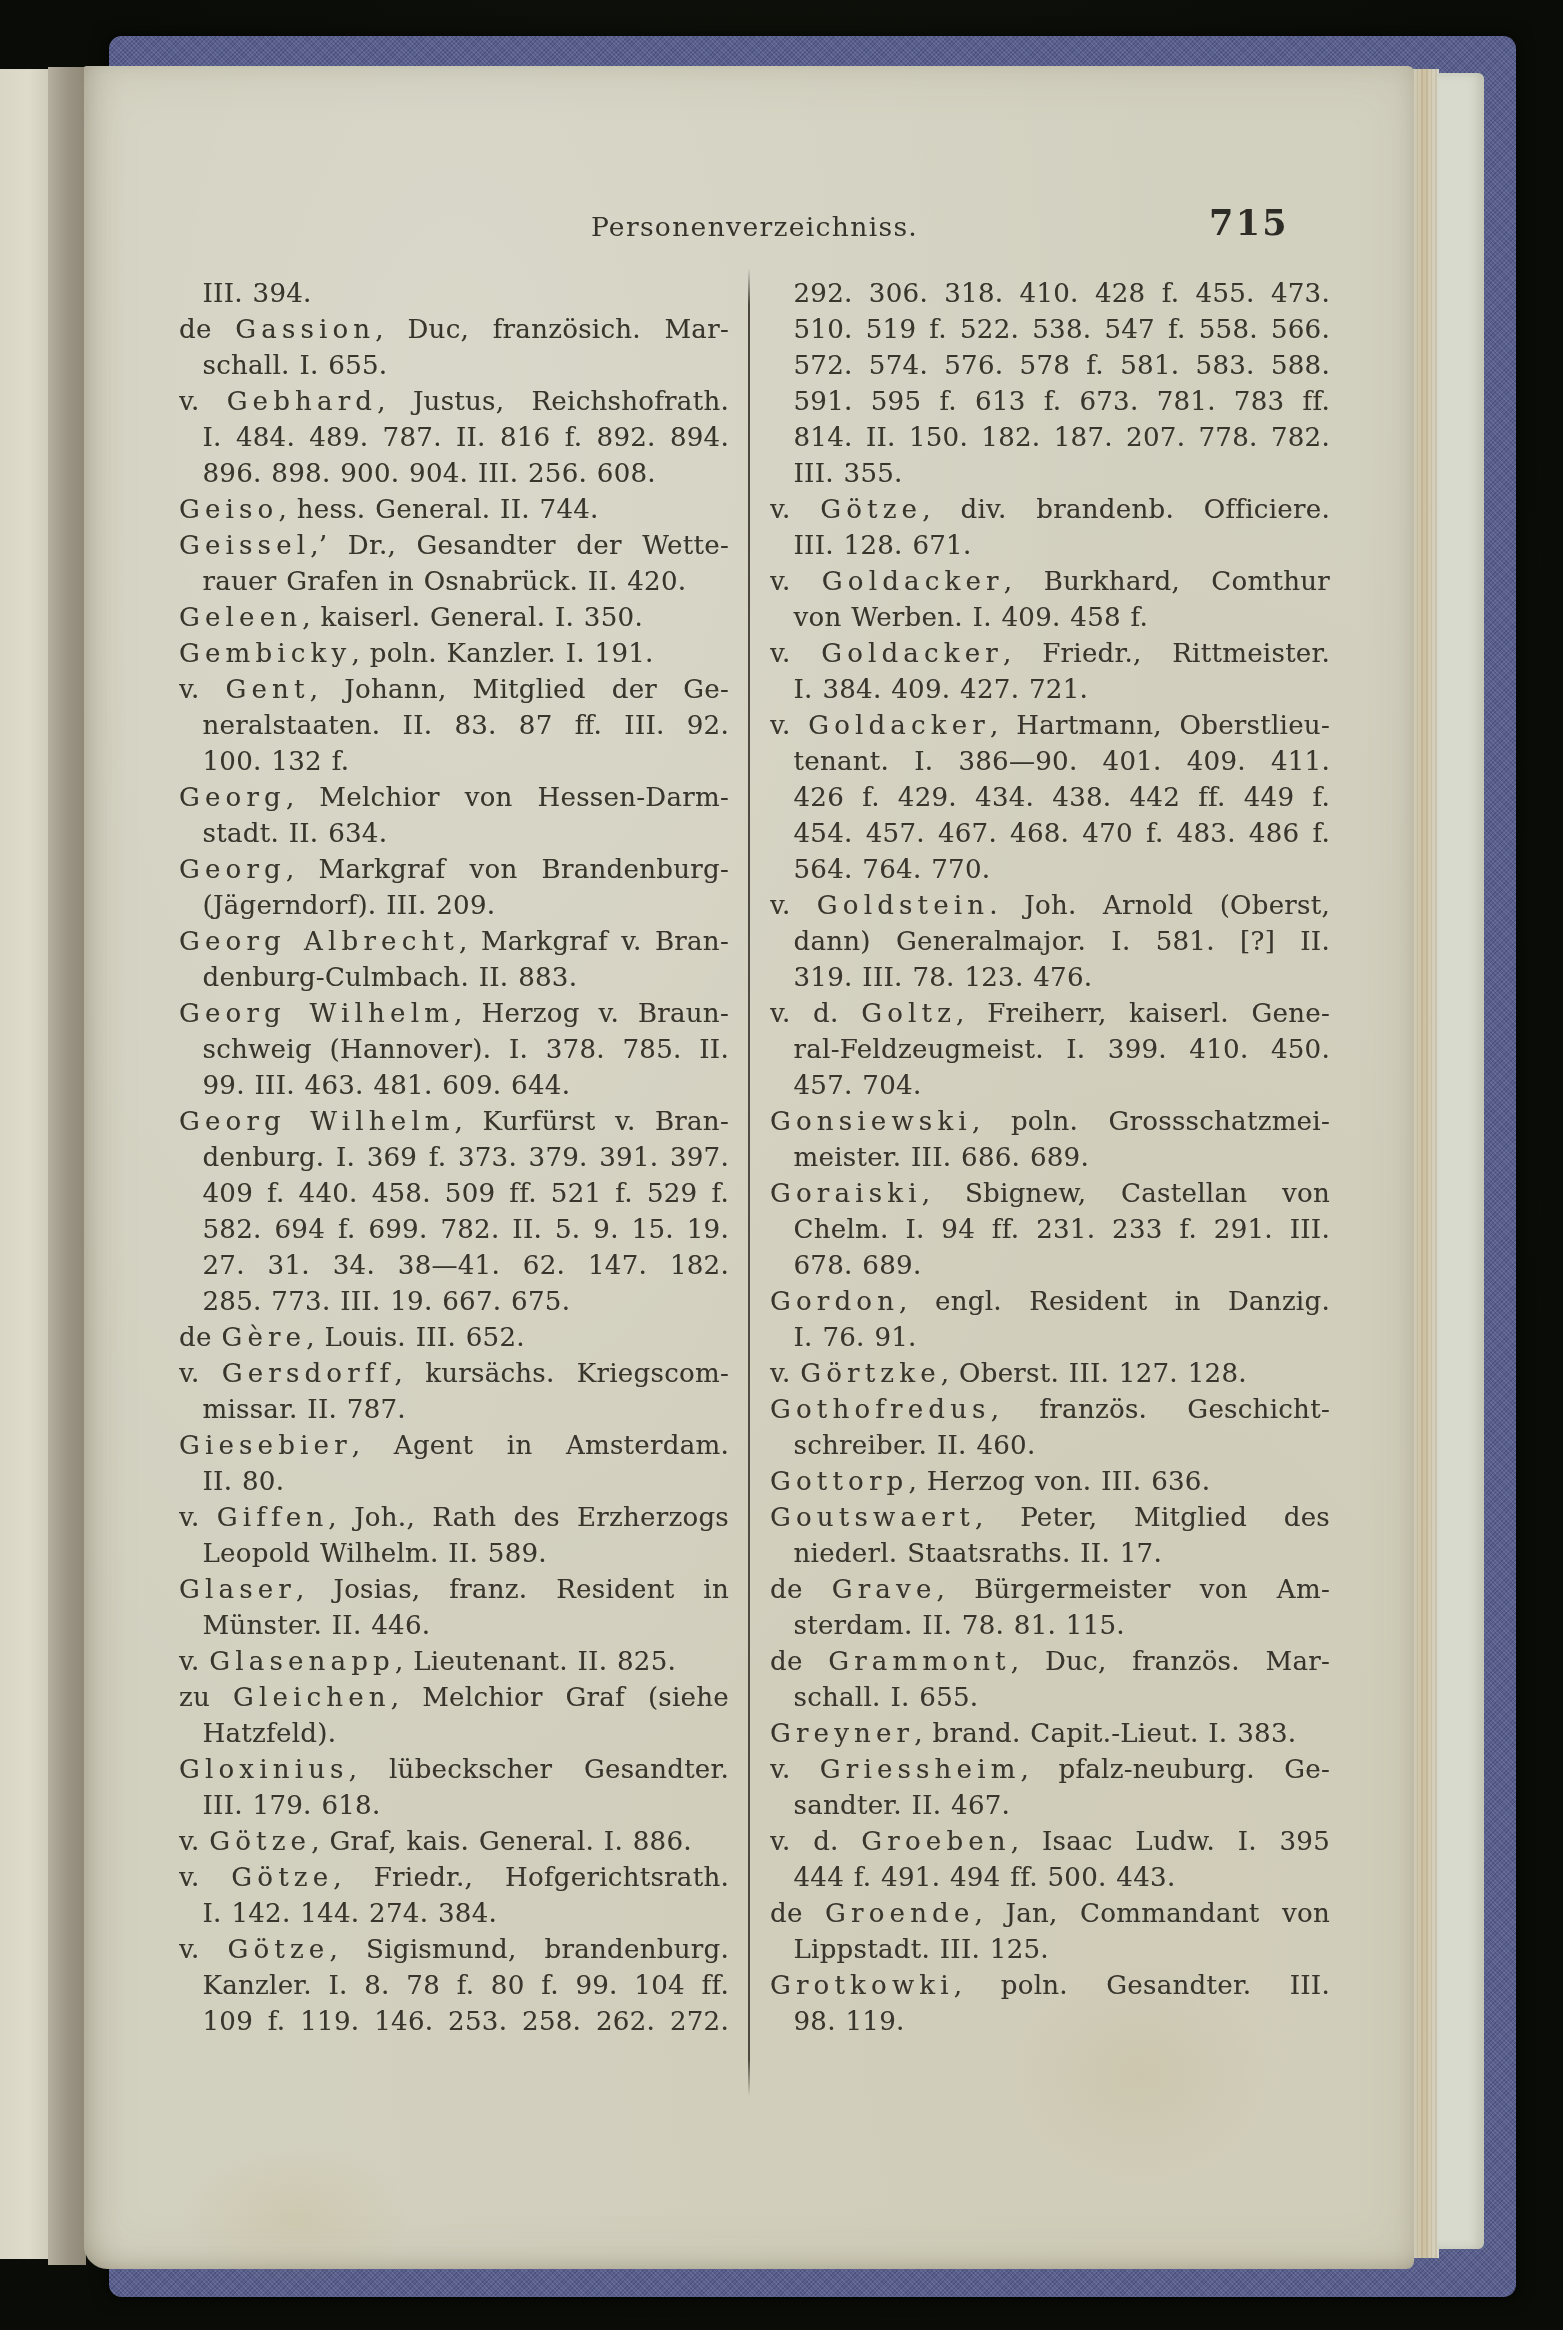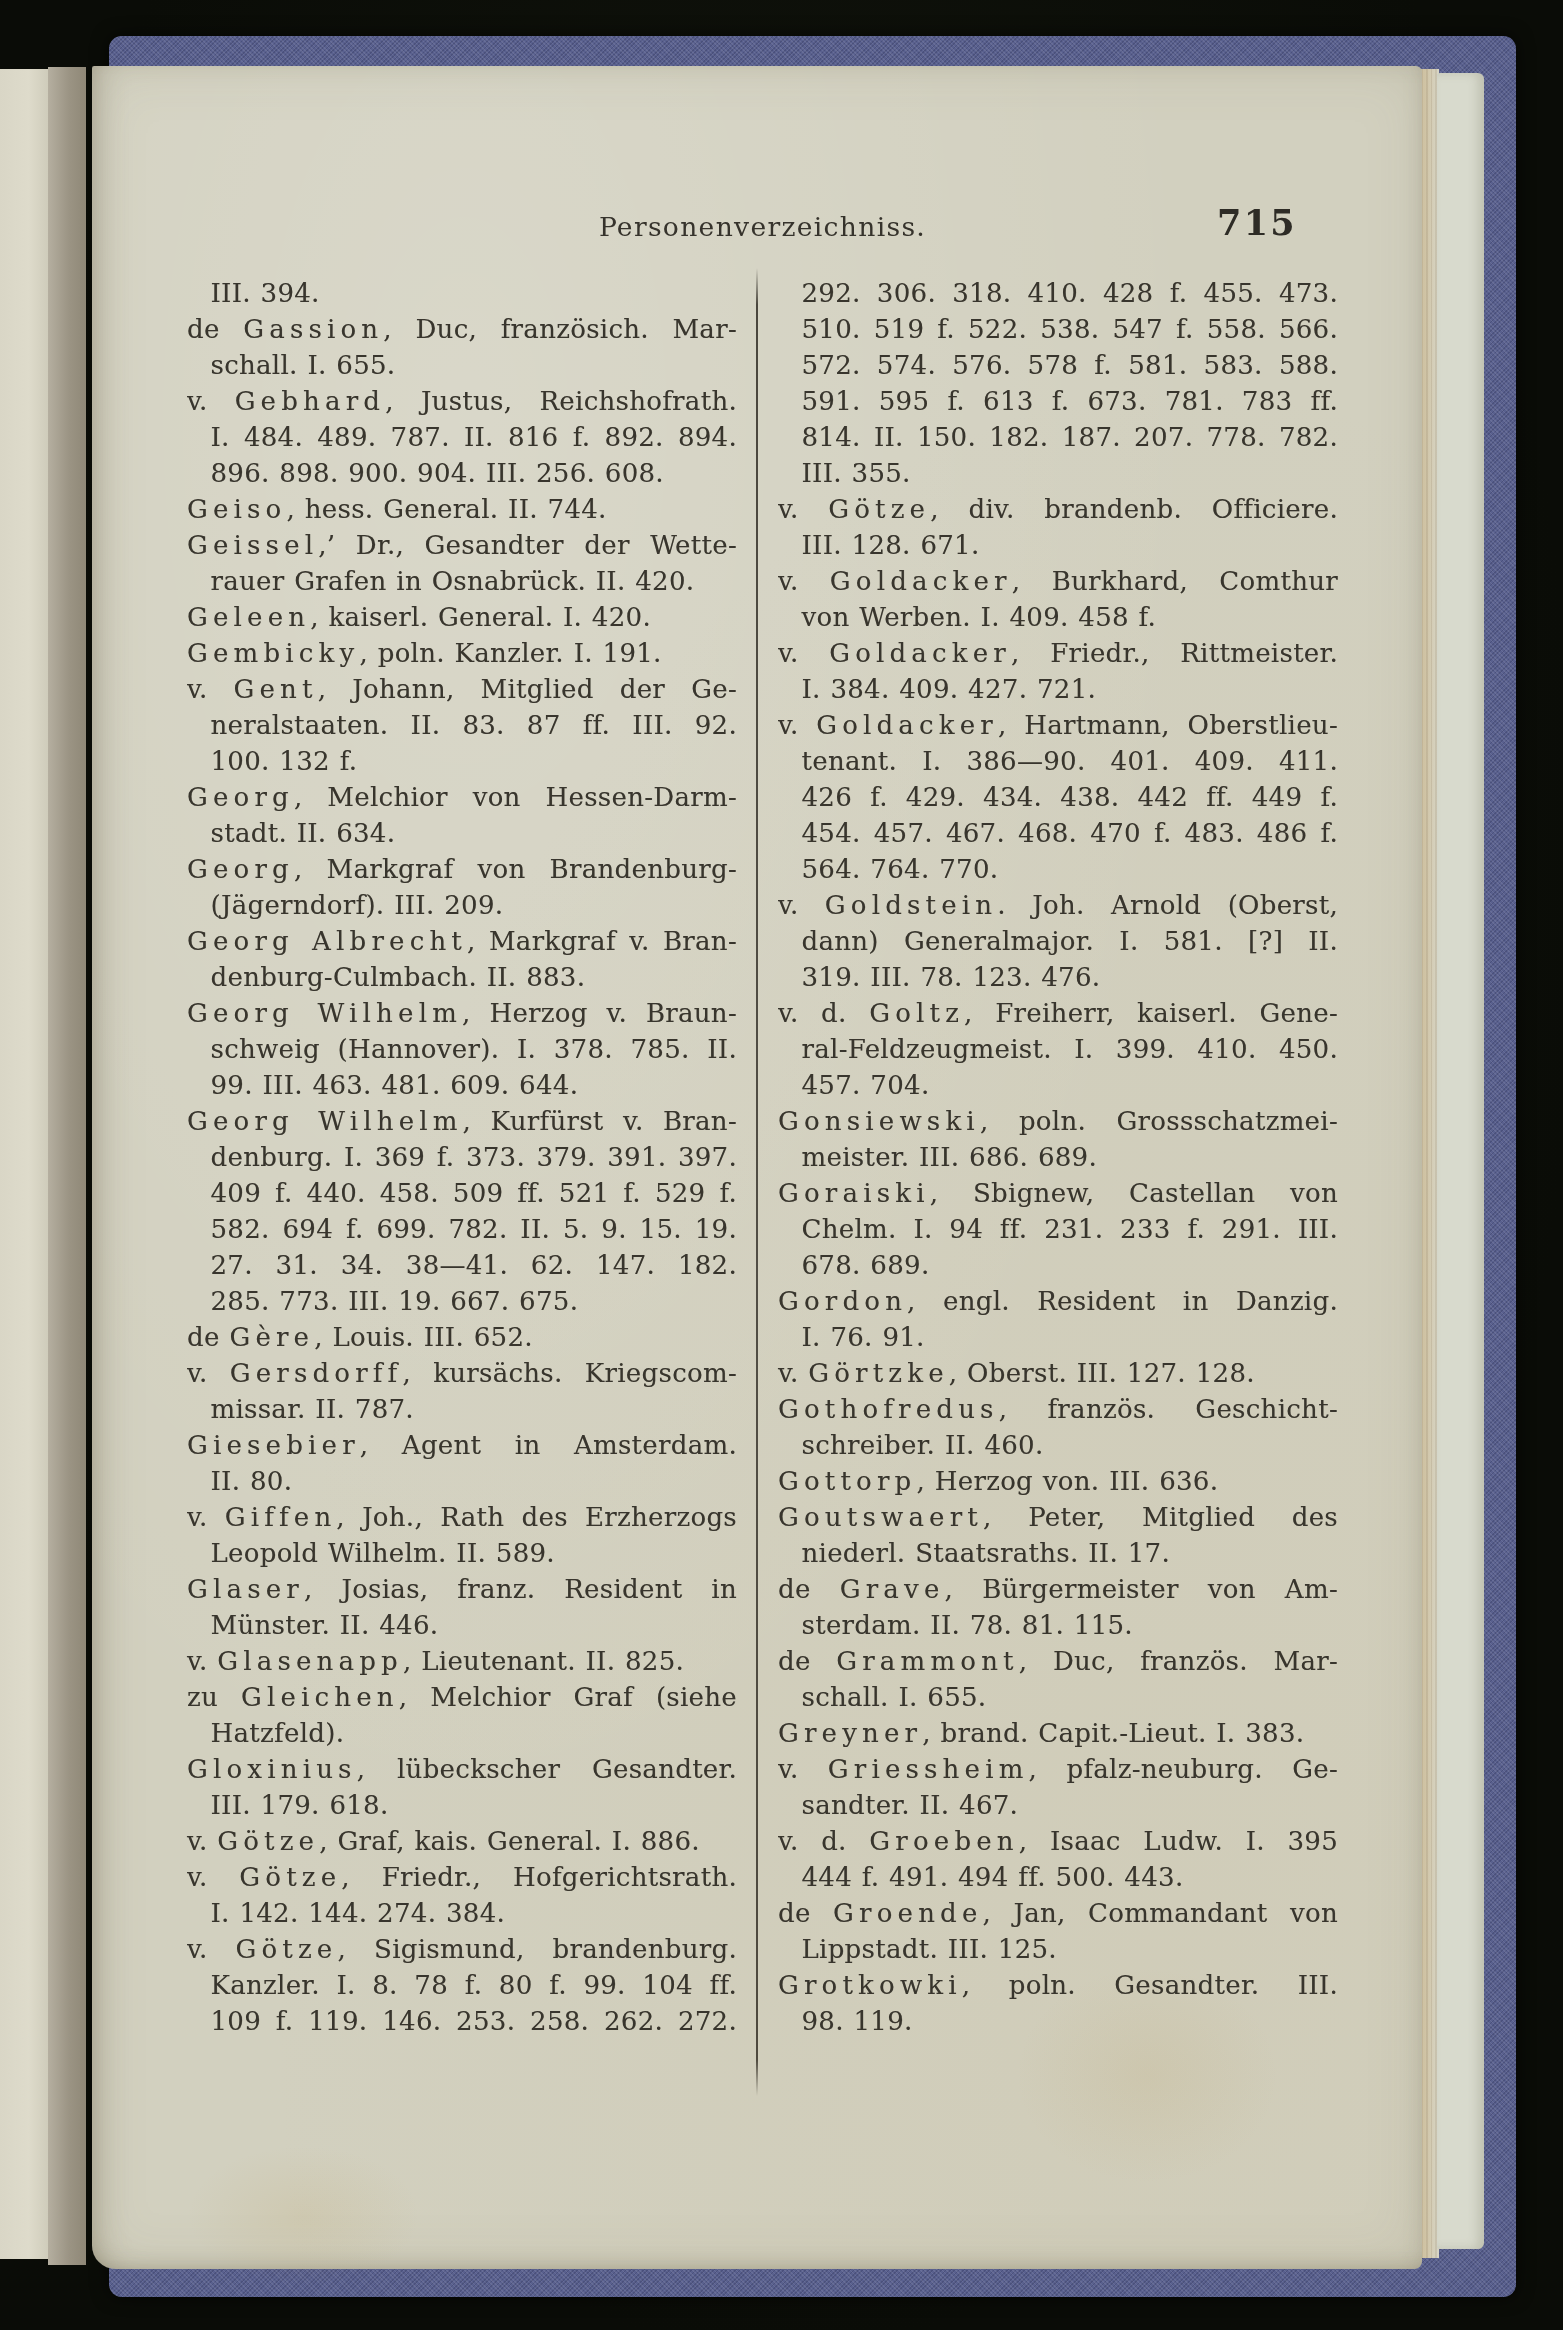--- a/index.html
+++ b/index.html
@@ -20,21 +20,21 @@
     background:linear-gradient(90deg,#b5afa0,#9b9484 55%,#8f8877);}
   .fore-edge{position:absolute;left:1412px;top:69px;width:26.6px;height:2189px;
     background:linear-gradient(90deg,#cfccba,#cfc2a2 45%,#d8d6c7);
     background-blend-mode:multiply;}
   .fore-edge:after{content:"";position:absolute;inset:0;
     background:repeating-linear-gradient(90deg, rgba(120,100,70,.15) 0 1.6px, rgba(0,0,0,0) 1.6px 4.7px);}
   .under-page{position:absolute;left:1437px;top:73px;width:47px;height:2176px;
     background:#d8dacd;border-radius:3.1px 6.3px 6.3px 3.1px;
     box-shadow:inset -6.3px 0 9.4px rgba(140,140,120,.3);}
 
-  .page{position:absolute;left:92px;top:66px;width:1330px;height:2203px;
+  .page{position:absolute;left:84px;top:66px;width:1330px;height:2203px;
     background-color:#d2d0bf;
     background-image:
       radial-gradient(ellipse at 28% 16%, rgba(255,255,255,.16), rgba(255,255,255,0) 55%),
       radial-gradient(ellipse at 82% 86%, rgba(190,172,130,.10), rgba(0,0,0,0) 60%);
     border-radius:2.3px 6.3px 7.8px 23.5px;
     box-shadow:inset 0 0 55px rgba(130,120,95,.18),
                inset 20.3px 0 36px -23.5px rgba(95,85,62,.45),
                inset -11px 0 23.5px -17px rgba(120,110,85,.3),
                inset 0 -12.5px 23.5px -15.6px rgba(110,100,75,.35);}
 
@@ -87,21 +87,21 @@
     <div class="col col-left" id="col-left">
         <div class="line c"><span class="rest">III. 394.</span></div>
         <div class="line j"><span class="pfx">de </span><span class="name">Gassion</span><span class="rest">, Duc, französich. Mar-</span></div>
         <div class="line c"><span class="rest">schall. I. 655.</span></div>
         <div class="line j"><span class="pfx">v. </span><span class="name">Gebhard</span><span class="rest">, Justus, Reichshofrath.</span></div>
         <div class="line j c"><span class="rest">I. 484. 489. 787. II. 816 f. 892. 894.</span></div>
         <div class="line c"><span class="rest">896. 898. 900. 904. III. 256. 608.</span></div>
         <div class="line"><span class="name">Geiso</span><span class="rest">, hess. General. II. 744.</span></div>
         <div class="line j"><span class="name">Geissel</span><span class="rest">,’ Dr., Gesandter der Wette-</span></div>
         <div class="line c"><span class="rest">rauer Grafen in Osnabrück. II. 420.</span></div>
-        <div class="line"><span class="name">Geleen</span><span class="rest">, kaiserl. General. I. 420.</span></div>
+        <div class="line"><span class="name">Geleen</span><span class="rest">, kaiserl. General. I. 350.</span></div>
         <div class="line"><span class="name">Gembicky</span><span class="rest">, poln. Kanzler. I. 191.</span></div>
         <div class="line j"><span class="pfx">v. </span><span class="name">Gent</span><span class="rest">, Johann, Mitglied der Ge-</span></div>
         <div class="line j c"><span class="rest">neralstaaten. II. 83. 87 ff. III. 92.</span></div>
         <div class="line c"><span class="rest">100. 132 f.</span></div>
         <div class="line j"><span class="name">Georg</span><span class="rest">, Melchior von Hessen-Darm-</span></div>
         <div class="line c"><span class="rest">stadt. II. 634.</span></div>
         <div class="line j"><span class="name">Georg</span><span class="rest">, Markgraf von Brandenburg-</span></div>
         <div class="line c"><span class="rest">(Jägerndorf). III. 209.</span></div>
         <div class="line j"><span class="name">Georg Albrecht</span><span class="rest">, Markgraf v. Bran-</span></div>
         <div class="line c"><span class="rest">denburg-Culmbach. II. 883.</span></div>

